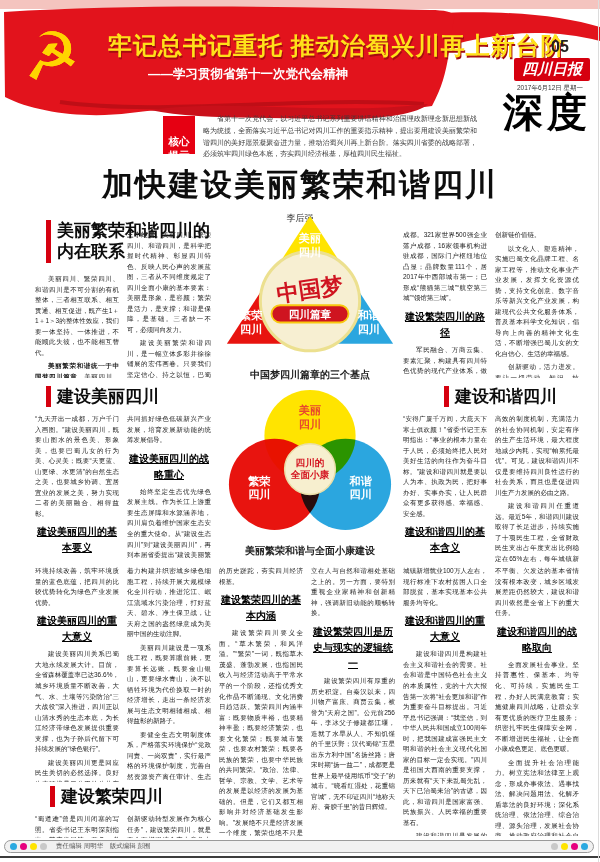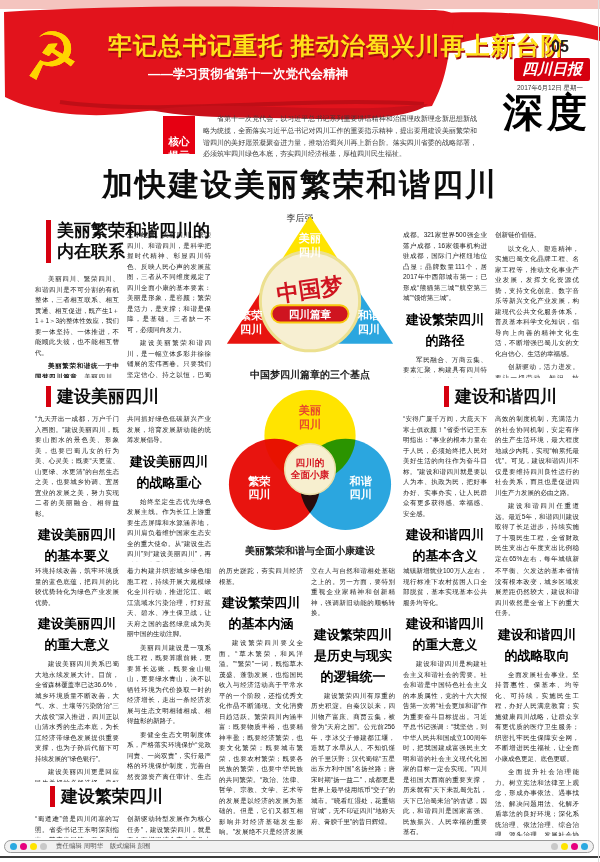--- a/index.html
+++ b/index.html
@@ -35,21 +35,21 @@
   .sech .bar{width:5px;background:#d6000f;}
   .sech .txt{font-weight:bold;color:#0d0d0d;font-size:17px;line-height:1.25;}
   
   .diagram{position:absolute;width:176px;}
   .diagram .caption{margin-top:2px;text-align:center;font-size:10px;font-weight:bold;color:#222;}
   
   .tcol{position:absolute;overflow:hidden;font-size:6.5px;line-height:1.62;color:#222;text-align:justify;}
   .tcol p{margin:0 0 3px;text-indent:2em;}
   .tcol p.noindent{text-indent:0;}
   .tcol .lead{font-weight:bold;}
-  .tcol .sub{font-weight:bold;font-size:13px;text-align:center;margin:5px 0 4px;color:#000;}
+  .tcol .sub{font-weight:bold;font-size:10px;text-align:center;margin:5px 0 4px;color:#000;text-decoration:underline;}
   
   #footer-bar{position:absolute;left:4px;top:840px;width:590px;height:13px;border:1px solid #9a9a9a;
       border-radius:7px;background:#f1f1f1;display:flex;align-items:center;padding:0 5px;box-sizing:border-box;gap:3px;}
   .dot{width:7px;height:7px;border-radius:50%;flex:0 0 auto;}
   #footer-text{font-size:6.5px;color:#555;margin-left:6px;white-space:nowrap;}
   #footer-spacer{flex:1;}
   #bottom-line{position:absolute;left:0;top:856px;width:600px;height:2px;background:#3c3c3c;}
   #right-edge{position:absolute;right:1px;top:0;bottom:0;width:1px;background:#dcdcdc;}
 </style>
 </head>

